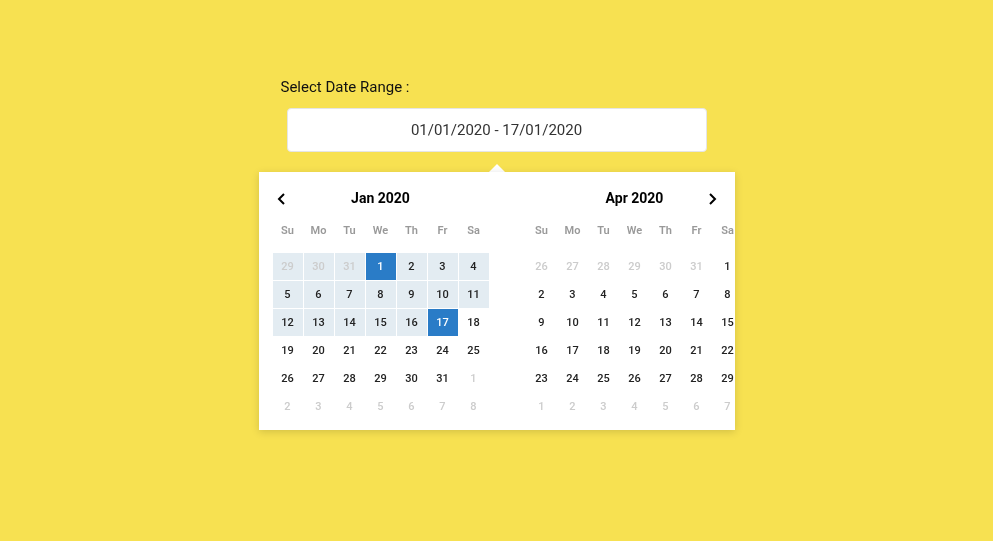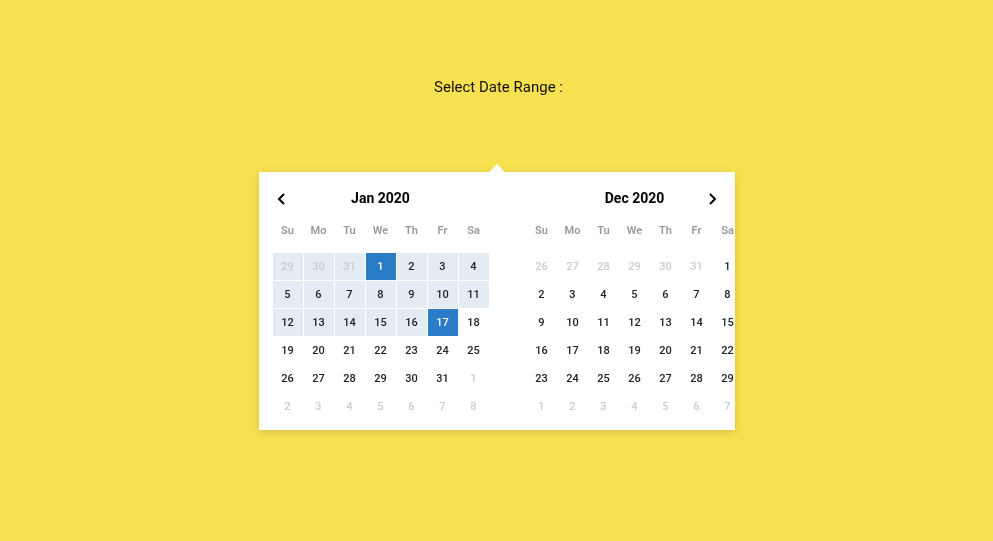--- a/index.html
+++ b/index.html
@@ -15,21 +15,20 @@
   top: 78px;
   left: 50%;
   transform: translateX(-50%);
   width: 440px;
 }
 .label {
   font-size: 15px;
   color: #111;
   margin-bottom: 12px;
   padding-left: 4px;
-  text-align: center;
 }
 .input-box {
   background: #fff;
   border: 1px solid #e5e5e5;
   border-radius: 4px;
   padding: 12px 16px;
   text-align: center;
   font-size: 15px;
   color: #333;
   width: 420px;
@@ -98,20 +97,21 @@
 }
 .day.off { color: #ccc; }
 .day.range { background: #e3ecf2; }
 .day.active { background: #2a7cc7; color: #fff; }
 </style>
 </head>
 <body>
 
 <div class="container">
   <div class="label">Select Date Range :</div>
+  <div class="input-box">01/01/2020 - 17/01/2020</div>
 </div>
 
 <div class="picker-wrapper">
   <div class="picker-arrow"></div>
   <div class="picker">
     <div class="nav-arrow nav-left">
       <svg width="10" height="12" viewBox="0 0 10 12">
           <path d="M7 1 L2 6 L7 11" stroke="#000" stroke-width="2" fill="none"></path>
         </svg>
     </div>
@@ -170,21 +170,21 @@
           <div class="day off">3</div>
           <div class="day off">4</div>
           <div class="day off">5</div>
           <div class="day off">6</div>
           <div class="day off">7</div>
           <div class="day off">8</div>
         </div>
     </div>
 
     <div class="cal">
-      <div class="cal-title">Dec 2020</div>
+      <div class="cal-title">Apr 2020</div>
       <div class="grid" id="grid-1">
           <div class="head">Su</div>
           <div class="head">Mo</div>
           <div class="head">Tu</div>
           <div class="head">We</div>
           <div class="head">Th</div>
           <div class="head">Fr</div>
           <div class="head">Sa</div>
           <div class="day off">26</div>
           <div class="day off">27</div>

